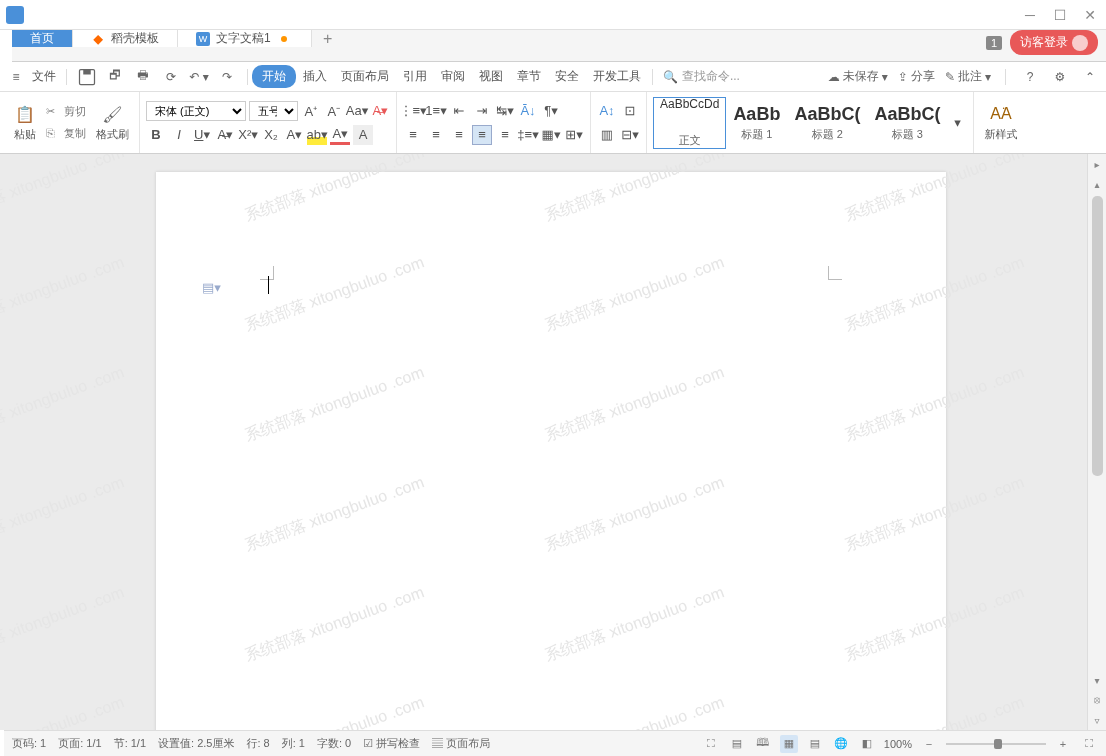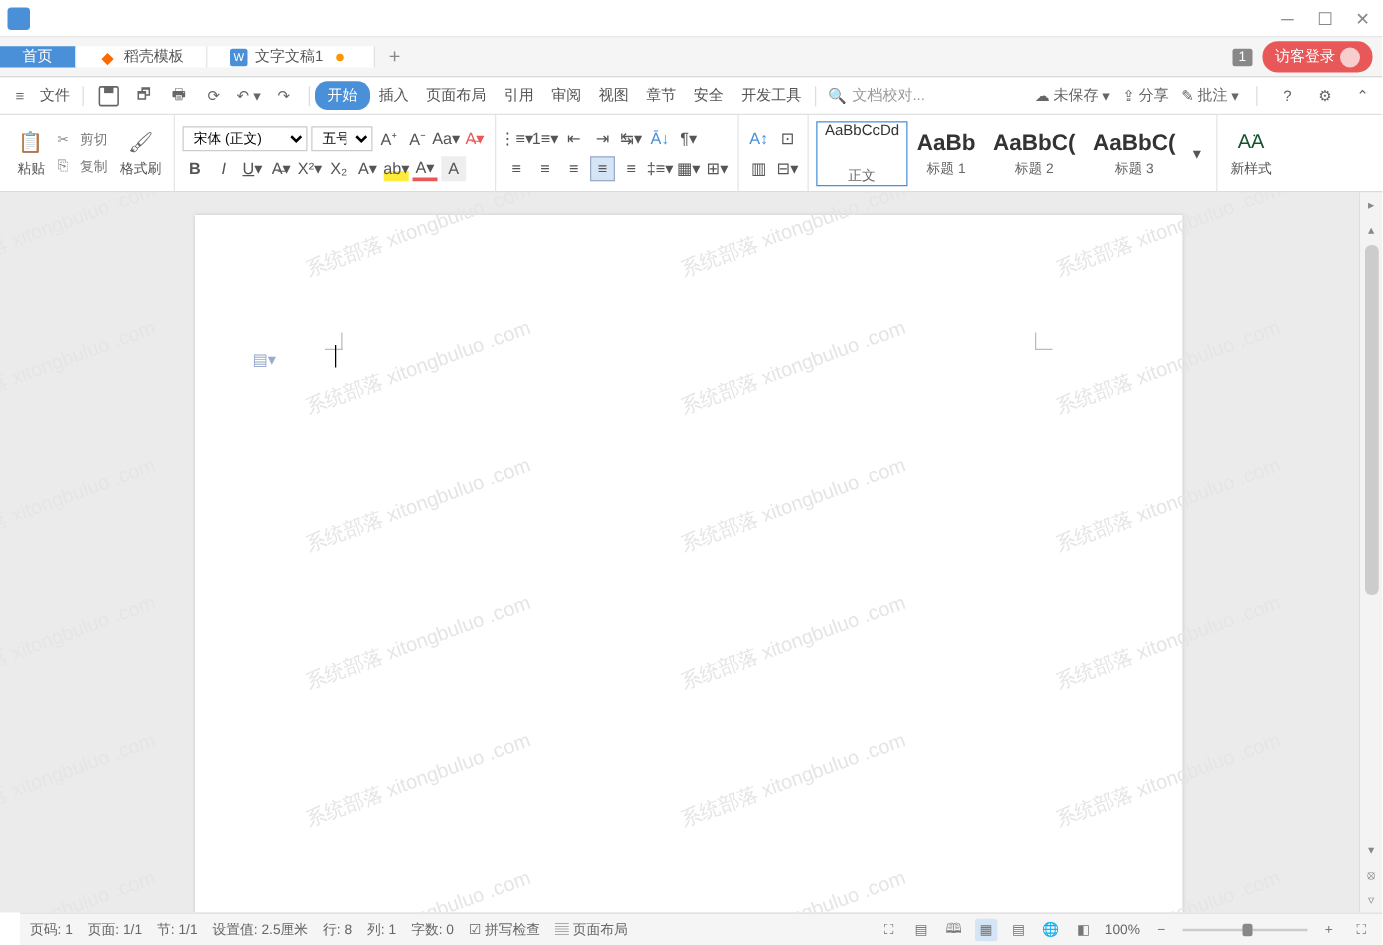--- a/index.html
+++ b/index.html
@@ -6,21 +6,21 @@
 body { width: 1106px; height: 756px; background: #fff; overflow: hidden; position: relative; }
 
 
 .titlebar { height: 30px; background: #fff; display: flex; align-items: center; border-bottom: 1px solid #e0e0e0; }
 .titlebar-left { display: flex; align-items: center; flex: 1; }
 .logo { width: 18px; height: 18px; margin: 0 6px; background: #4a90d9; border-radius: 3px; }
 .titlebar-right { display: flex; align-items: center; gap: 14px; padding-right: 8px; }
 .win-btn { width: 16px; height: 16px; display: flex; align-items: center; justify-content: center; color: #888; cursor: pointer; font-size: 14px; }
 
 
-.tabbar { height: 32px; background: #f5f5f5; display: flex; align-items: center; border-bottom: 1px solid #d0d0d0; }
+.tabbar { height: 32px; background: #f5f5f5; display: flex; align-items: flex-start; border-bottom: 1px solid #d0d0d0; margin-left: 12px; }
 .tab { display: flex; align-items: center; padding: 0 18px; font-size: 12px; border-right: 1px solid #e0e0e0; cursor: pointer; gap: 6px; position: relative; }
 .tab.home { background: #4a90d9; color: #fff; }
 .tab.docer { background: #fff; color: #555; }
 .tab.doc { background: #fff; color: #555; padding-right: 40px; }
 .tab-icon { width: 14px; height: 14px; display: inline-flex; align-items: center; justify-content: center; }
 .tab-icon.docer-i { color: #ff6a00; font-weight: bold; }
 .tab-icon.wps-i { background: #4a90d9; color: #fff; font-size: 9px; border-radius: 2px; }
 .tab-dot { position: absolute; right: 24px; width: 6px; height: 6px; background: #ff9500; border-radius: 50%; }
 .tab-add { width: 32px; display: flex; align-items: center; justify-content: center; color: #888; cursor: pointer; font-size: 16px; }
 .tabbar-right { margin-left: auto; display: flex; align-items: center; gap: 8px; padding-right: 8px; }
@@ -66,21 +66,21 @@
 .cursor { position: absolute; left: 112px; top: 104px; width: 1px; height: 18px; background: #000; }
 .doc-handle { position: absolute; left: 46px; top: 108px; color: #9ac; font-size: 13px; }
 .watermark { position: absolute; color: #e5e5e5; font-size: 16px; transform: rotate(-20deg); pointer-events: none; white-space: nowrap; }
 
 
 .vscroll { position: absolute; right: 0; top: 154px; bottom: 26px; width: 19px; background: #f3f3f3; border-left: 1px solid #ddd; display: flex; flex-direction: column; align-items: center; }
 .vscroll-btn { width: 14px; height: 14px; margin: 3px 0; color: #888; cursor: pointer; font-size: 10px; display: flex; align-items: center; justify-content: center; }
 .vscroll-thumb { width: 11px; background: #ccc; border-radius: 5px; margin: 2px 0; }
 
 
-.statusbar { position: absolute; bottom: 0; left: 16px; right: 0; height: 26px; background: #f5f5f5; border-top: 1px solid #ddd; display: flex; align-items: center; font-size: 11px; color: #666; padding: 0 8px; gap: 12px; }
+.statusbar { position: absolute; bottom: 0; left: 4px; right: 0; height: 26px; background: #f5f5f5; border-top: 1px solid #ddd; display: flex; align-items: center; font-size: 11px; color: #666; padding: 0 8px; gap: 12px; }
 .statusbar-right { margin-left: auto; display: flex; align-items: center; gap: 8px; }
 .sbtn { width: 18px; height: 18px; display: flex; align-items: center; justify-content: center; cursor: pointer; color: #777; }
 .sbtn.active { background: #d5e5f5; border-radius: 2px; }
 .zoom-slider { width: 100px; height: 2px; background: #ccc; position: relative; }
 .zoom-thumb { position: absolute; left: 48px; top: -4px; width: 8px; height: 10px; background: #888; border-radius: 2px; }
 
 svg { width: 100%; height: 100%; }
 </style>
 </head>
 <body>
@@ -142,21 +142,21 @@
   <div class="menu-item">页面布局</div>
   <div class="menu-item">引用</div>
   <div class="menu-item">审阅</div>
   <div class="menu-item">视图</div>
   <div class="menu-item">章节</div>
   <div class="menu-item">安全</div>
   <div class="menu-item">开发工具</div>
   <div class="menu-sep"></div>
   <div class="search-box">
     <span>🔍</span>
-    <span>文档校对...</span>
+    <span>查找命令...</span>
   </div>
   <div class="menubar-right">
     <div class="cloud-item"><span>☁</span><span>未保存</span> ▾</div>
     <div class="cloud-item">
         <span>⇪</span>
         <span>分享</span>
       </div>
     <div class="cloud-item"><span>✎</span><span>批注</span> ▾</div>
     <div class="menu-sep"></div>
     <div class="menu-icon">?</div>
@@ -257,21 +257,21 @@
       <div class="style-label">标题 2</div>
     </div>
     <div class="style-item">
       <div class="style-preview big">AaBbC(</div>
       <div class="style-label">标题 3</div>
     </div>
     <div class="fbtn">▾</div>
   </div>
   <div class="rgroup" style="border-right:none">
     <div class="rbtn-lg">
-      <div class="ico" style="color:#14532d">A͘A</div>
+      <div class="ico" style="color:#a16207">A͘A</div>
       <span>新样式</span>
     </div>
   </div>
 </div>
 
 <div class="canvas-area">
   <div class="page">
     <div class="page-margin-tl"></div>
     <div class="page-margin-tr"></div>
     <div class="doc-handle">▤▾</div>

